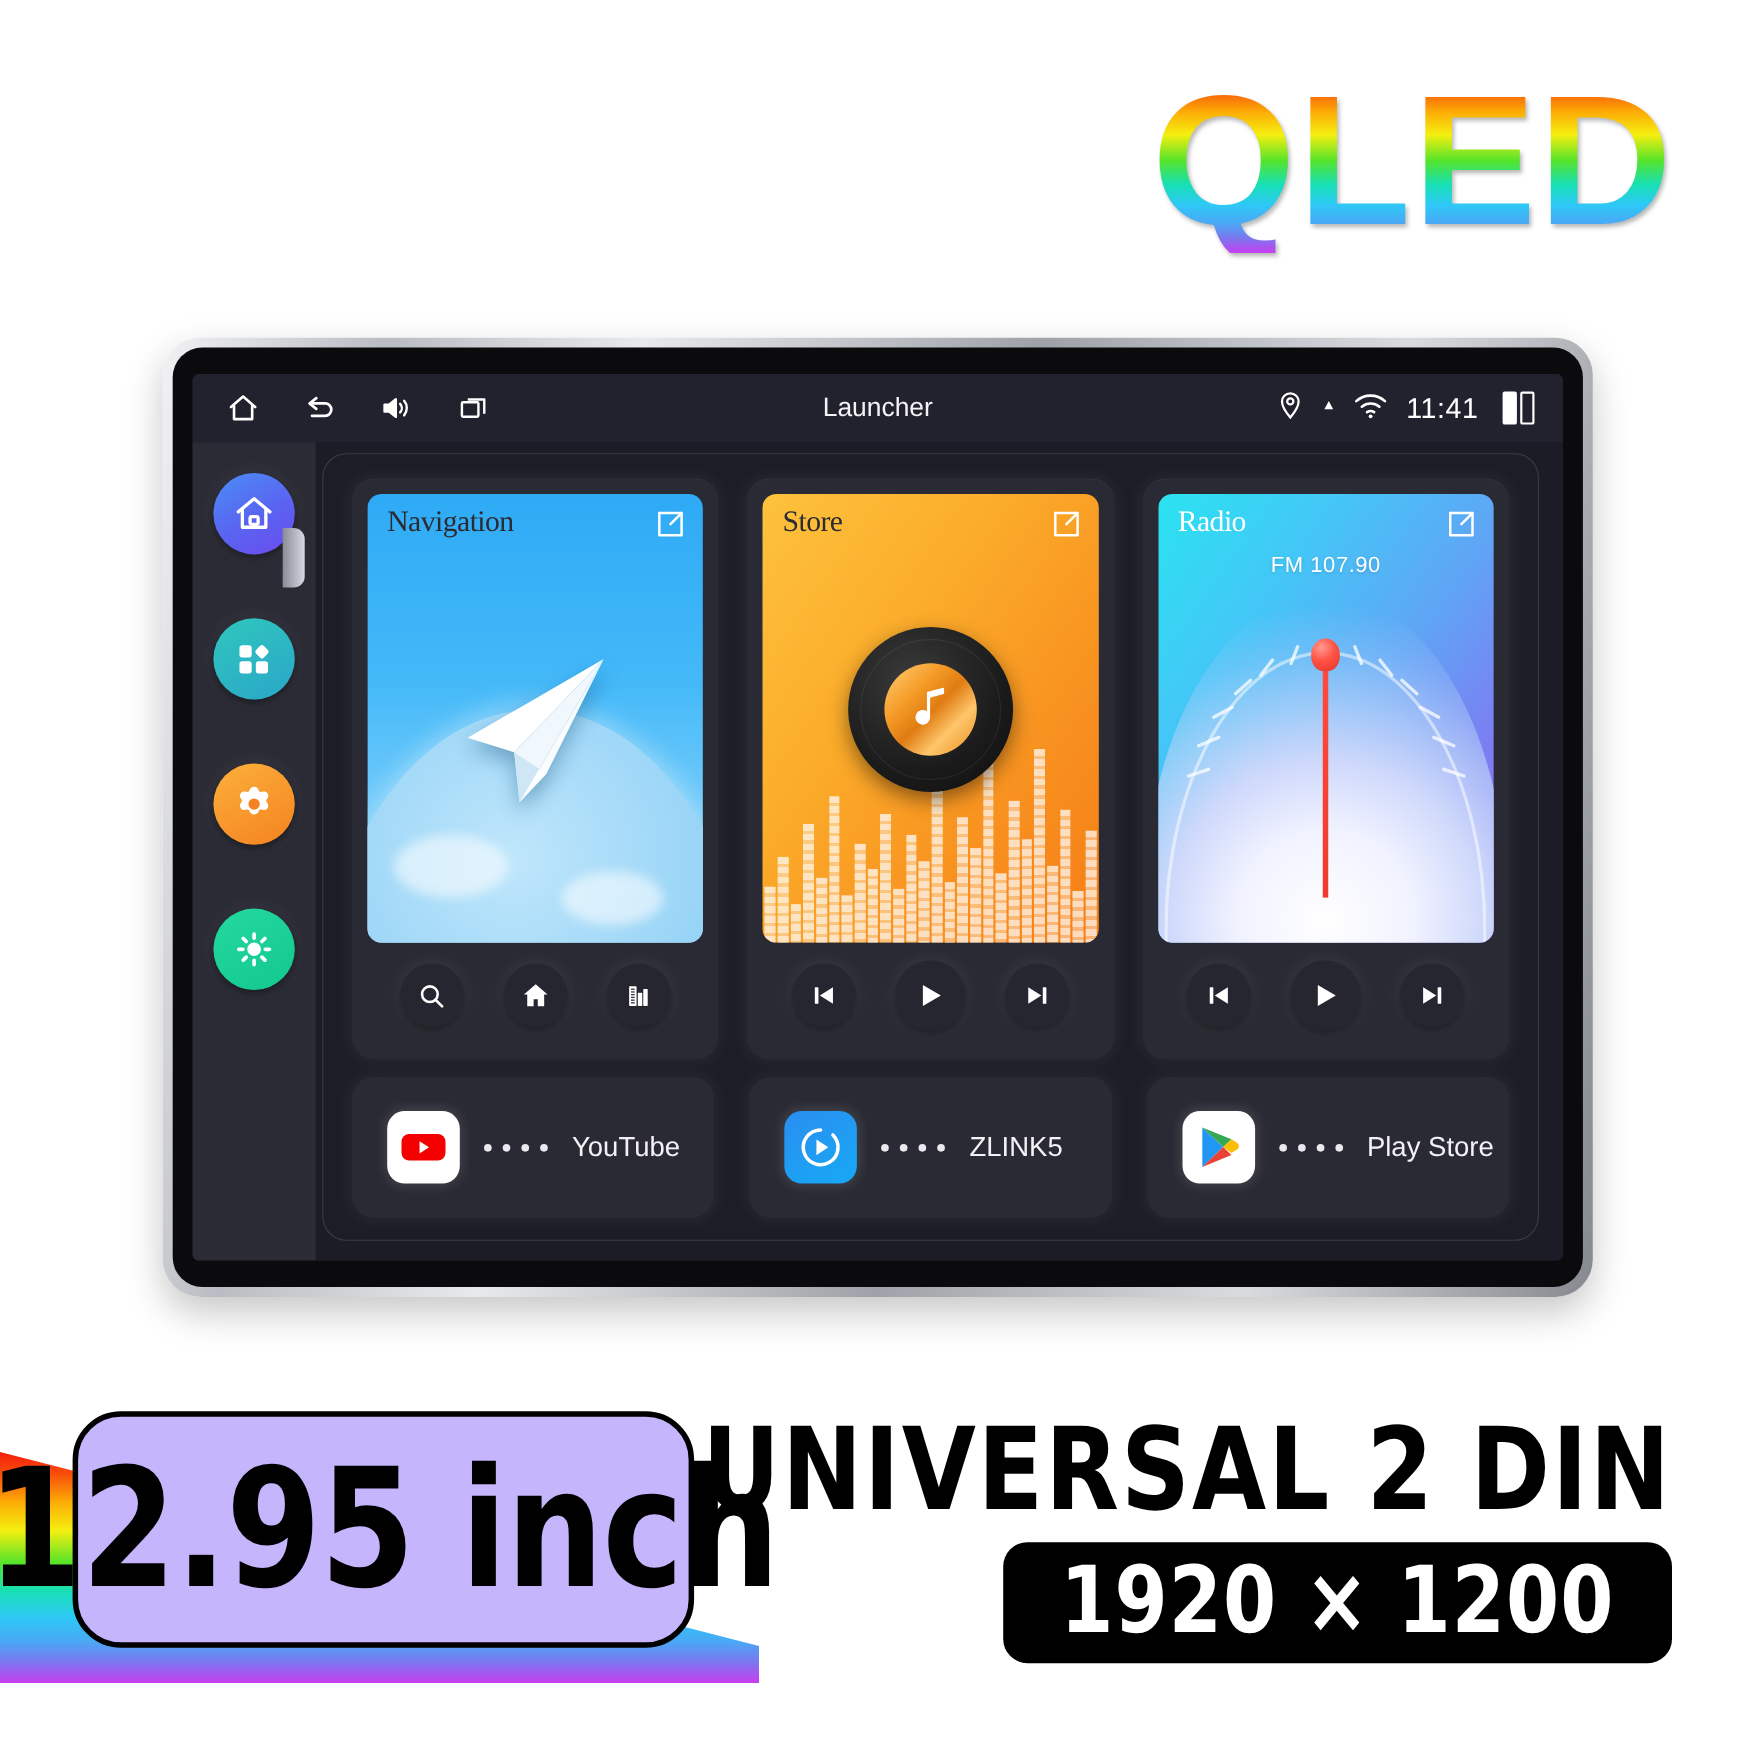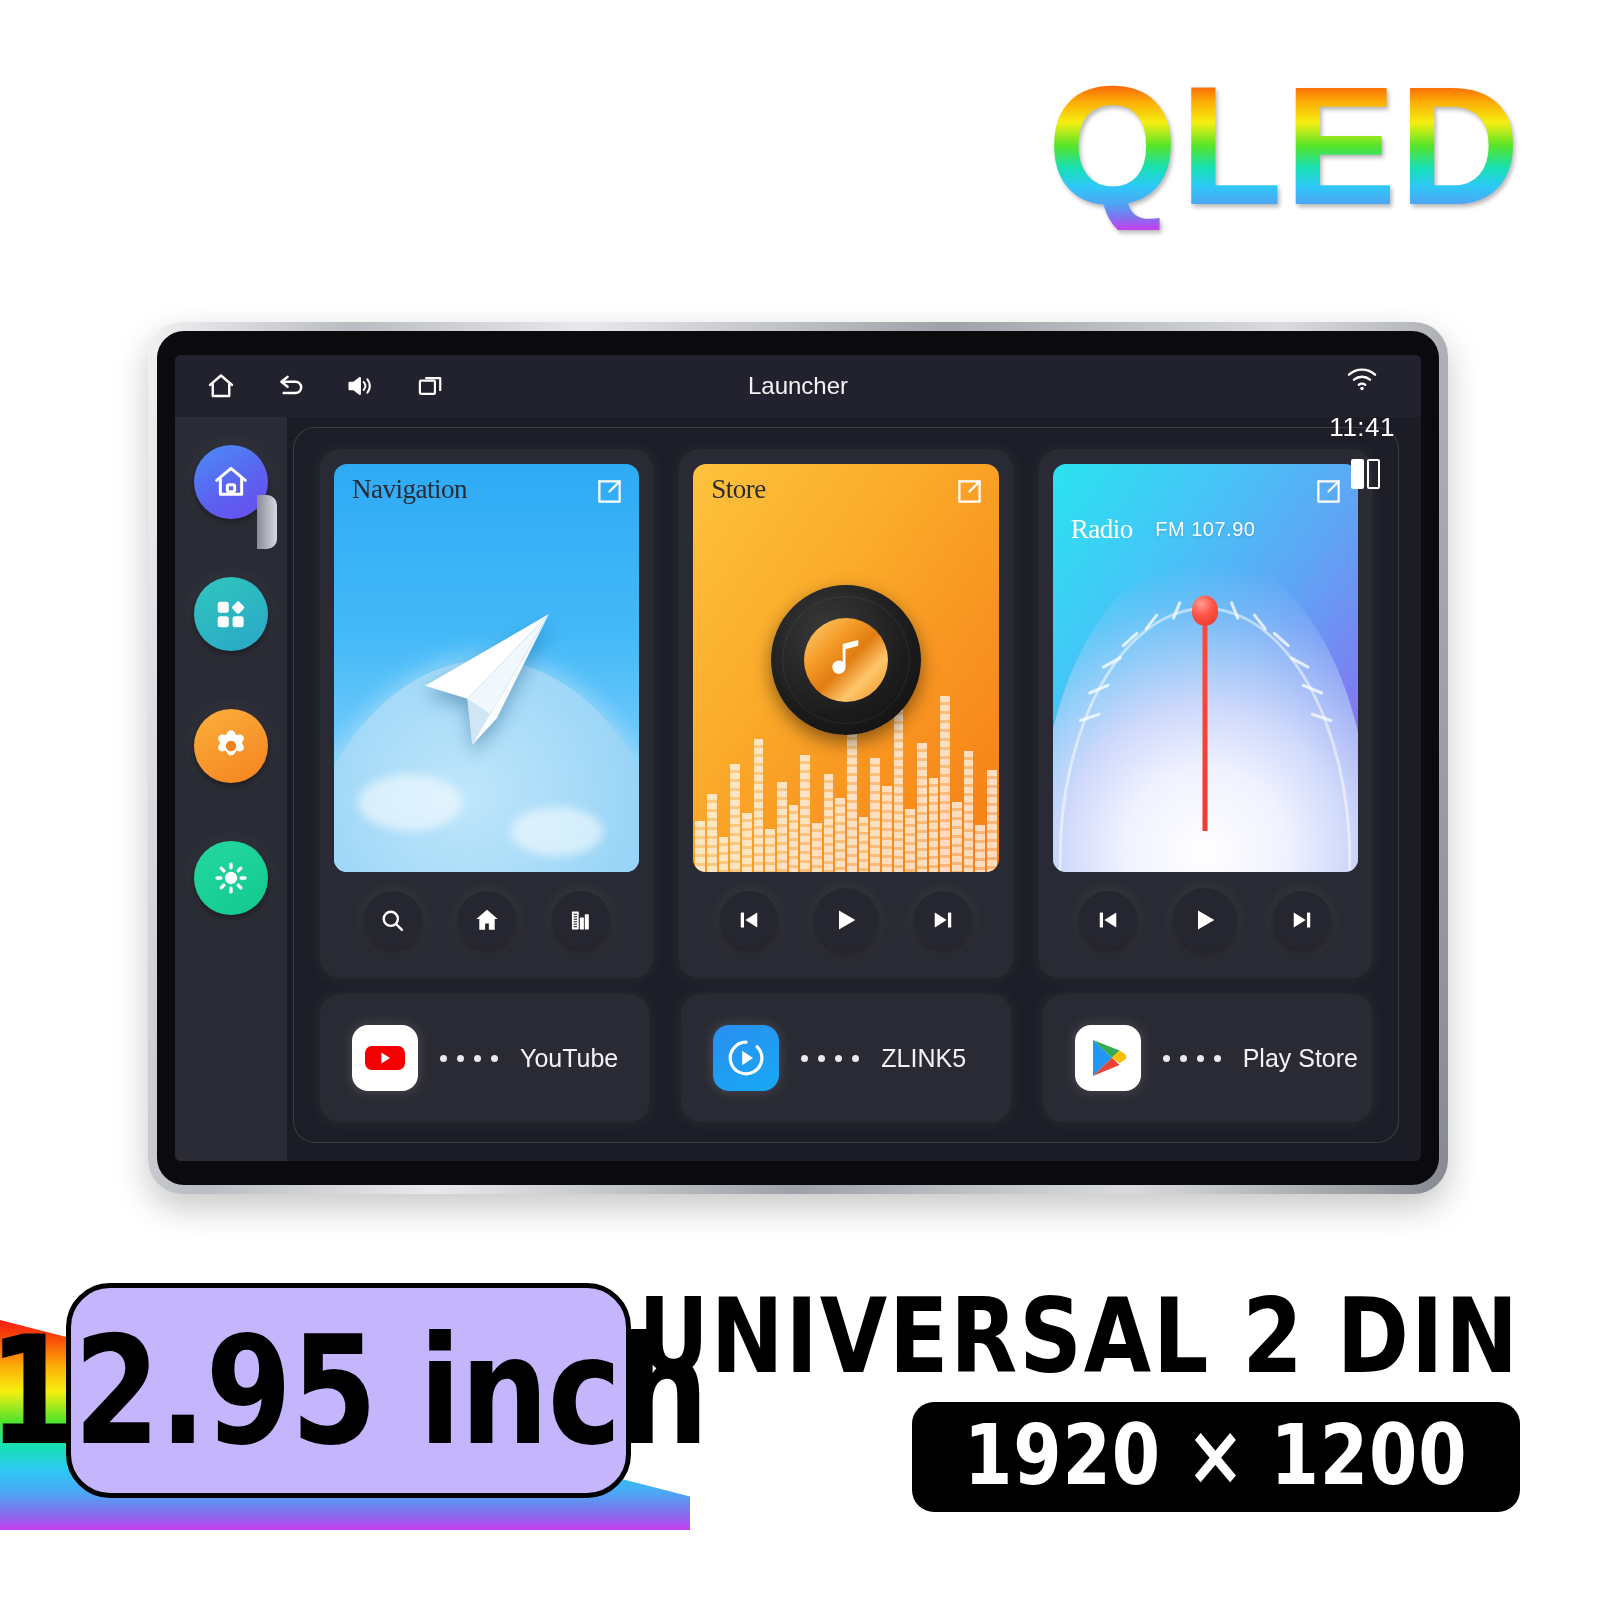--- a/index.html
+++ b/index.html
@@ -27,21 +27,21 @@
     -webkit-background-clip:text;
     background-clip:text;
     color:transparent;
     -webkit-text-fill-color:transparent;
     filter:drop-shadow(2px 3px 2px rgba(0,0,0,.28));
   }
 
   
   #device {
     position:absolute;
-    left:148px; top:322px;
+    left:148px; top:307px;
     width:1300px; height:872px;
     border-radius:34px;
     background:linear-gradient(100deg,#f2f2f4 0%,#b9bcc2 14%,#e8e9ec 30%,#9ea2a8 55%,#d9dbdf 78%,#86898f 100%);
     padding:9px;
     box-shadow:0 14px 34px rgba(0,0,0,.22);
   }
   #device-inner {
     width:100%; height:100%;
     border-radius:27px;
     background:#0b0b0d;
@@ -66,21 +66,21 @@
   }
   .sb-left { display:flex; align-items:center; gap:30px; }
   .sb-btn { width:40px; height:40px; display:flex; align-items:center; justify-content:center; cursor:pointer; }
   .sb-btn svg { display:block; }
   #status-title {
     position:absolute; left:0; right:0; text-align:center;
     color:#f3f3f6; font-size:24px; pointer-events:none;
   }
   .sb-right {
     margin-left:auto; display:flex; align-items:center; gap:16px;
-    position:relative; z-index:2;flex-direction:column;
+    position:relative; z-index:2;
   }
   #status-time { color:#ffffff; font-size:26px; letter-spacing:.5px; }
   #split-icon { display:flex; gap:3px; margin-left:6px; }
   #split-icon i { display:block; width:13px; height:30px; background:#fff; border-radius:2px; }
   #split-icon i.hollow { background:transparent; border:2.5px solid #fff; }
 
   
   #screen-body { flex:1; display:flex; background:#1c1c26; min-height:0; }
 
   
@@ -140,21 +140,21 @@
     position:relative;
     overflow:hidden;
     min-height:0;
   }
   .w-title {
     position:absolute; left:18px; top:10px;
     font-family:Liberation Serif, serif;
     font-size:27px; color:#2b2b33; letter-spacing:-.5px;
     z-index:4;
   }
-  .w-title.light { color:#ffffff;margin-top:40px; }
+  .w-title.light { color:#ffffff; }
   .edit-icon {
     position:absolute; right:16px; top:14px;
     width:27px; height:27px; z-index:5; cursor:pointer;
   }
   .w-controls {
     display:flex; align-items:center; justify-content:center;
     gap:36px;
     height:96px; flex:0 0 96px;
   }
   .ctrl {

